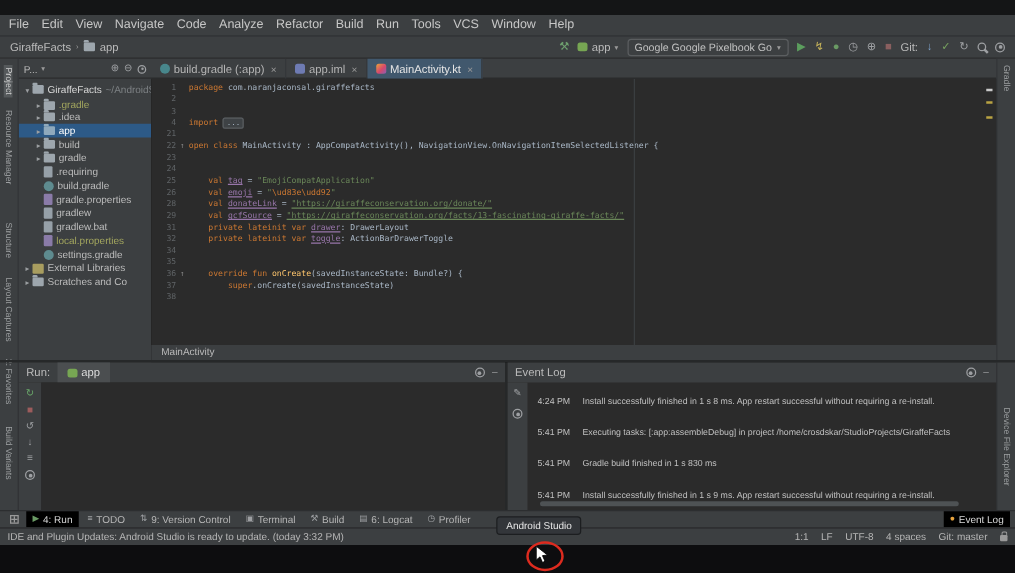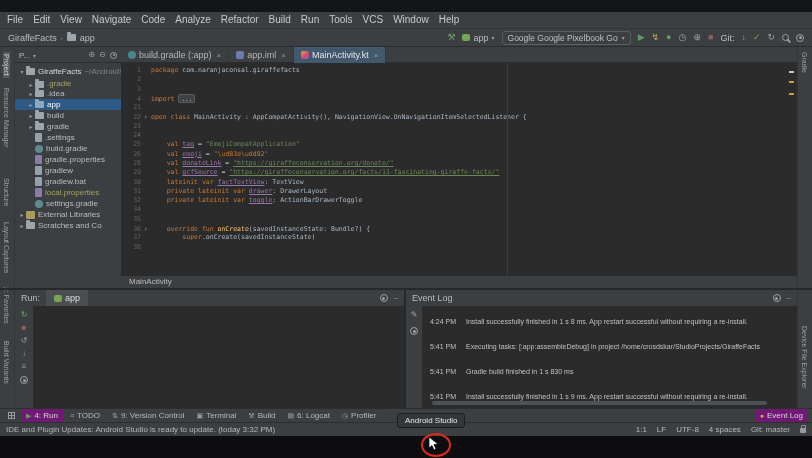--- a/index.html
+++ b/index.html
@@ -93,21 +93,21 @@
   .run-console{position:absolute;left:18px;top:16px;right:0;bottom:0;background:#2b2b2b;}
   .el-strip{position:absolute;left:0;top:16px;bottom:0;width:16px;background:#3c3f41;display:flex;flex-direction:column;align-items:center;padding-top:5px;gap:8px;box-sizing:border-box;}
   .el-strip .glyph{font-size:8px;}
   .el-body{position:absolute;left:16px;top:16px;right:3px;bottom:6px;overflow:hidden;padding:11px 0 0 8px;box-sizing:border-box;}
   .log-row{font-size:7px;color:#c0c0c0;white-space:nowrap;overflow:hidden;height:10px;line-height:10px;margin-bottom:15px;}
   .log-time{display:inline-block;width:36px;}
   .el-scrollbar{position:absolute;left:26px;right:30px;bottom:3px;height:4px;background:#4e5254;border-radius:2px;}
 
   .toolwinbar{position:absolute;left:0;top:408px;width:812px;height:14px;background:#3c3f41;border-top:1px solid #2c2e30;box-sizing:border-box;display:flex;align-items:center;font-size:8px;color:#b6b6b6;padding:0 4px;gap:2px;}
   .twb-item{display:flex;align-items:center;gap:3px;padding:0 5px;height:13px;}
-  .twb-item.active{background:#701a75;color:#d8d8d8;}
+  .twb-item.active{background:#000000;color:#d8d8d8;}
   .twb-item .glyph{font-size:7px;}
   .twb-right{margin-left:auto;display:flex;}
   .switcher{width:7px;height:7px;border:1px solid #9a9a9a;position:relative;display:inline-block;margin:0 4px;box-sizing:border-box;}
   .switcher::before{content:"";position:absolute;left:0;right:0;top:2px;height:1px;background:#9a9a9a;}
   .switcher::after{content:"";position:absolute;top:0;bottom:0;left:2px;width:1px;background:#9a9a9a;}
 
   .statusbar{position:absolute;left:0;top:422px;width:812px;height:14px;background:#3c3f41;border-top:1px solid #2c2e30;box-sizing:border-box;display:flex;align-items:center;font-size:8px;color:#b6b6b6;padding:0 6px;}
   .sb-right{margin-left:auto;display:flex;gap:10px;align-items:center;}
   .lock{width:6px;height:5px;background:#9a9a9a;border-radius:1px;position:relative;margin-top:2px;display:inline-block;}
   .lock::before{content:"";position:absolute;top:-3px;left:1px;width:3px;height:3px;border:1px solid #9a9a9a;border-bottom:none;border-radius:2px 2px 0 0;}
@@ -253,21 +253,21 @@
         <span class="tlbl">build</span>
       </div>
       <div class="trow" style="padding-left: 12px;">
         <span class="tarrow">▸</span>
         <span class="nico folder"></span>
         <span class="tlbl">gradle</span>
       </div>
       <div class="trow" style="padding-left: 12px;">
         <span class="tarrow"></span>
         <span class="nico file"></span>
-        <span class="tlbl">.settings</span>
+        <span class="tlbl">.requiring</span>
       </div>
       <div class="trow" style="padding-left: 12px;">
         <span class="tarrow"></span>
         <span class="nico gradle"></span>
         <span class="tlbl">build.gradle</span>
       </div>
       <div class="trow" style="padding-left: 12px;">
         <span class="tarrow"></span>
         <span class="nico props"></span>
         <span class="tlbl">gradle.properties</span>
@@ -311,21 +311,20 @@
         <div class="cline"><span class="lnum">3</span><span class="gmark"></span></div>
         <div class="cline"><span class="lnum">4</span><span class="gmark"></span><span class="tk-kw">import </span><span class="tk-fold">...</span></div>
         <div class="cline"><span class="lnum">21</span><span class="gmark"></span></div>
         <div class="cline"><span class="lnum">22</span><span class="gmark">↑</span><span class="tk-kw">open class </span><span class="tk-cls">MainActivity</span><span class="tk-plain"> : AppCompatActivity(), NavigationView.OnNavigationItemSelectedListener {</span></div>
         <div class="cline"><span class="lnum">23</span><span class="gmark"></span></div>
         <div class="cline"><span class="lnum">24</span><span class="gmark"></span></div>
         <div class="cline"><span class="lnum">25</span><span class="gmark"></span><span class="tk-plain">    </span><span class="tk-kw">val </span><span class="tk-prop">tag</span><span class="tk-plain"> = </span><span class="tk-str">"EmojiCompatApplication"</span></div>
         <div class="cline"><span class="lnum">26</span><span class="gmark"></span><span class="tk-plain">    </span><span class="tk-kw">val </span><span class="tk-prop">emoji</span><span class="tk-plain"> = </span><span class="tk-str">"</span><span class="tk-esc">\ud83e\udd92</span><span class="tk-str">"</span></div>
         <div class="cline"><span class="lnum">28</span><span class="gmark"></span><span class="tk-plain">    </span><span class="tk-kw">val </span><span class="tk-prop">donateLink</span><span class="tk-plain"> = </span><span class="tk-url">"https://giraffeconservation.org/donate/"</span></div>
         <div class="cline"><span class="lnum">29</span><span class="gmark"></span><span class="tk-plain">    </span><span class="tk-kw">val </span><span class="tk-prop">gcfSource</span><span class="tk-plain"> = </span><span class="tk-url">"https://giraffeconservation.org/facts/13-fascinating-giraffe-facts/"</span></div>
-        <div class="cline"><span class="lnum">30</span><span class="gmark"></span><span class="tk-plain">    </span><span class="tk-kw">lateinit var </span><span class="tk-prop">factTextView</span><span class="tk-plain">: TextView</span></div>
         <div class="cline"><span class="lnum">31</span><span class="gmark"></span><span class="tk-plain">    </span><span class="tk-kw">private lateinit var </span><span class="tk-prop">drawer</span><span class="tk-plain">: DrawerLayout</span></div>
         <div class="cline"><span class="lnum">32</span><span class="gmark"></span><span class="tk-plain">    </span><span class="tk-kw">private lateinit var </span><span class="tk-prop">toggle</span><span class="tk-plain">: ActionBarDrawerToggle</span></div>
         <div class="cline"><span class="lnum">34</span><span class="gmark"></span></div>
         <div class="cline"><span class="lnum">35</span><span class="gmark"></span></div>
         <div class="cline"><span class="lnum">36</span><span class="gmark">↑</span><span class="tk-plain">    </span><span class="tk-kw">override fun </span><span class="tk-fn">onCreate</span><span class="tk-plain">(savedInstanceState: Bundle?) {</span></div>
         <div class="cline"><span class="lnum">37</span><span class="gmark"></span><span class="tk-plain">        </span><span class="tk-kw">super</span><span class="tk-plain">.onCreate(savedInstanceState)</span></div>
         <div class="cline"><span class="lnum">38</span><span class="gmark"></span></div>
       </div>
     <div class="marginline"></div>
     <div class="esmark" style="top:8px;background:#c9c9c9;"></div>

